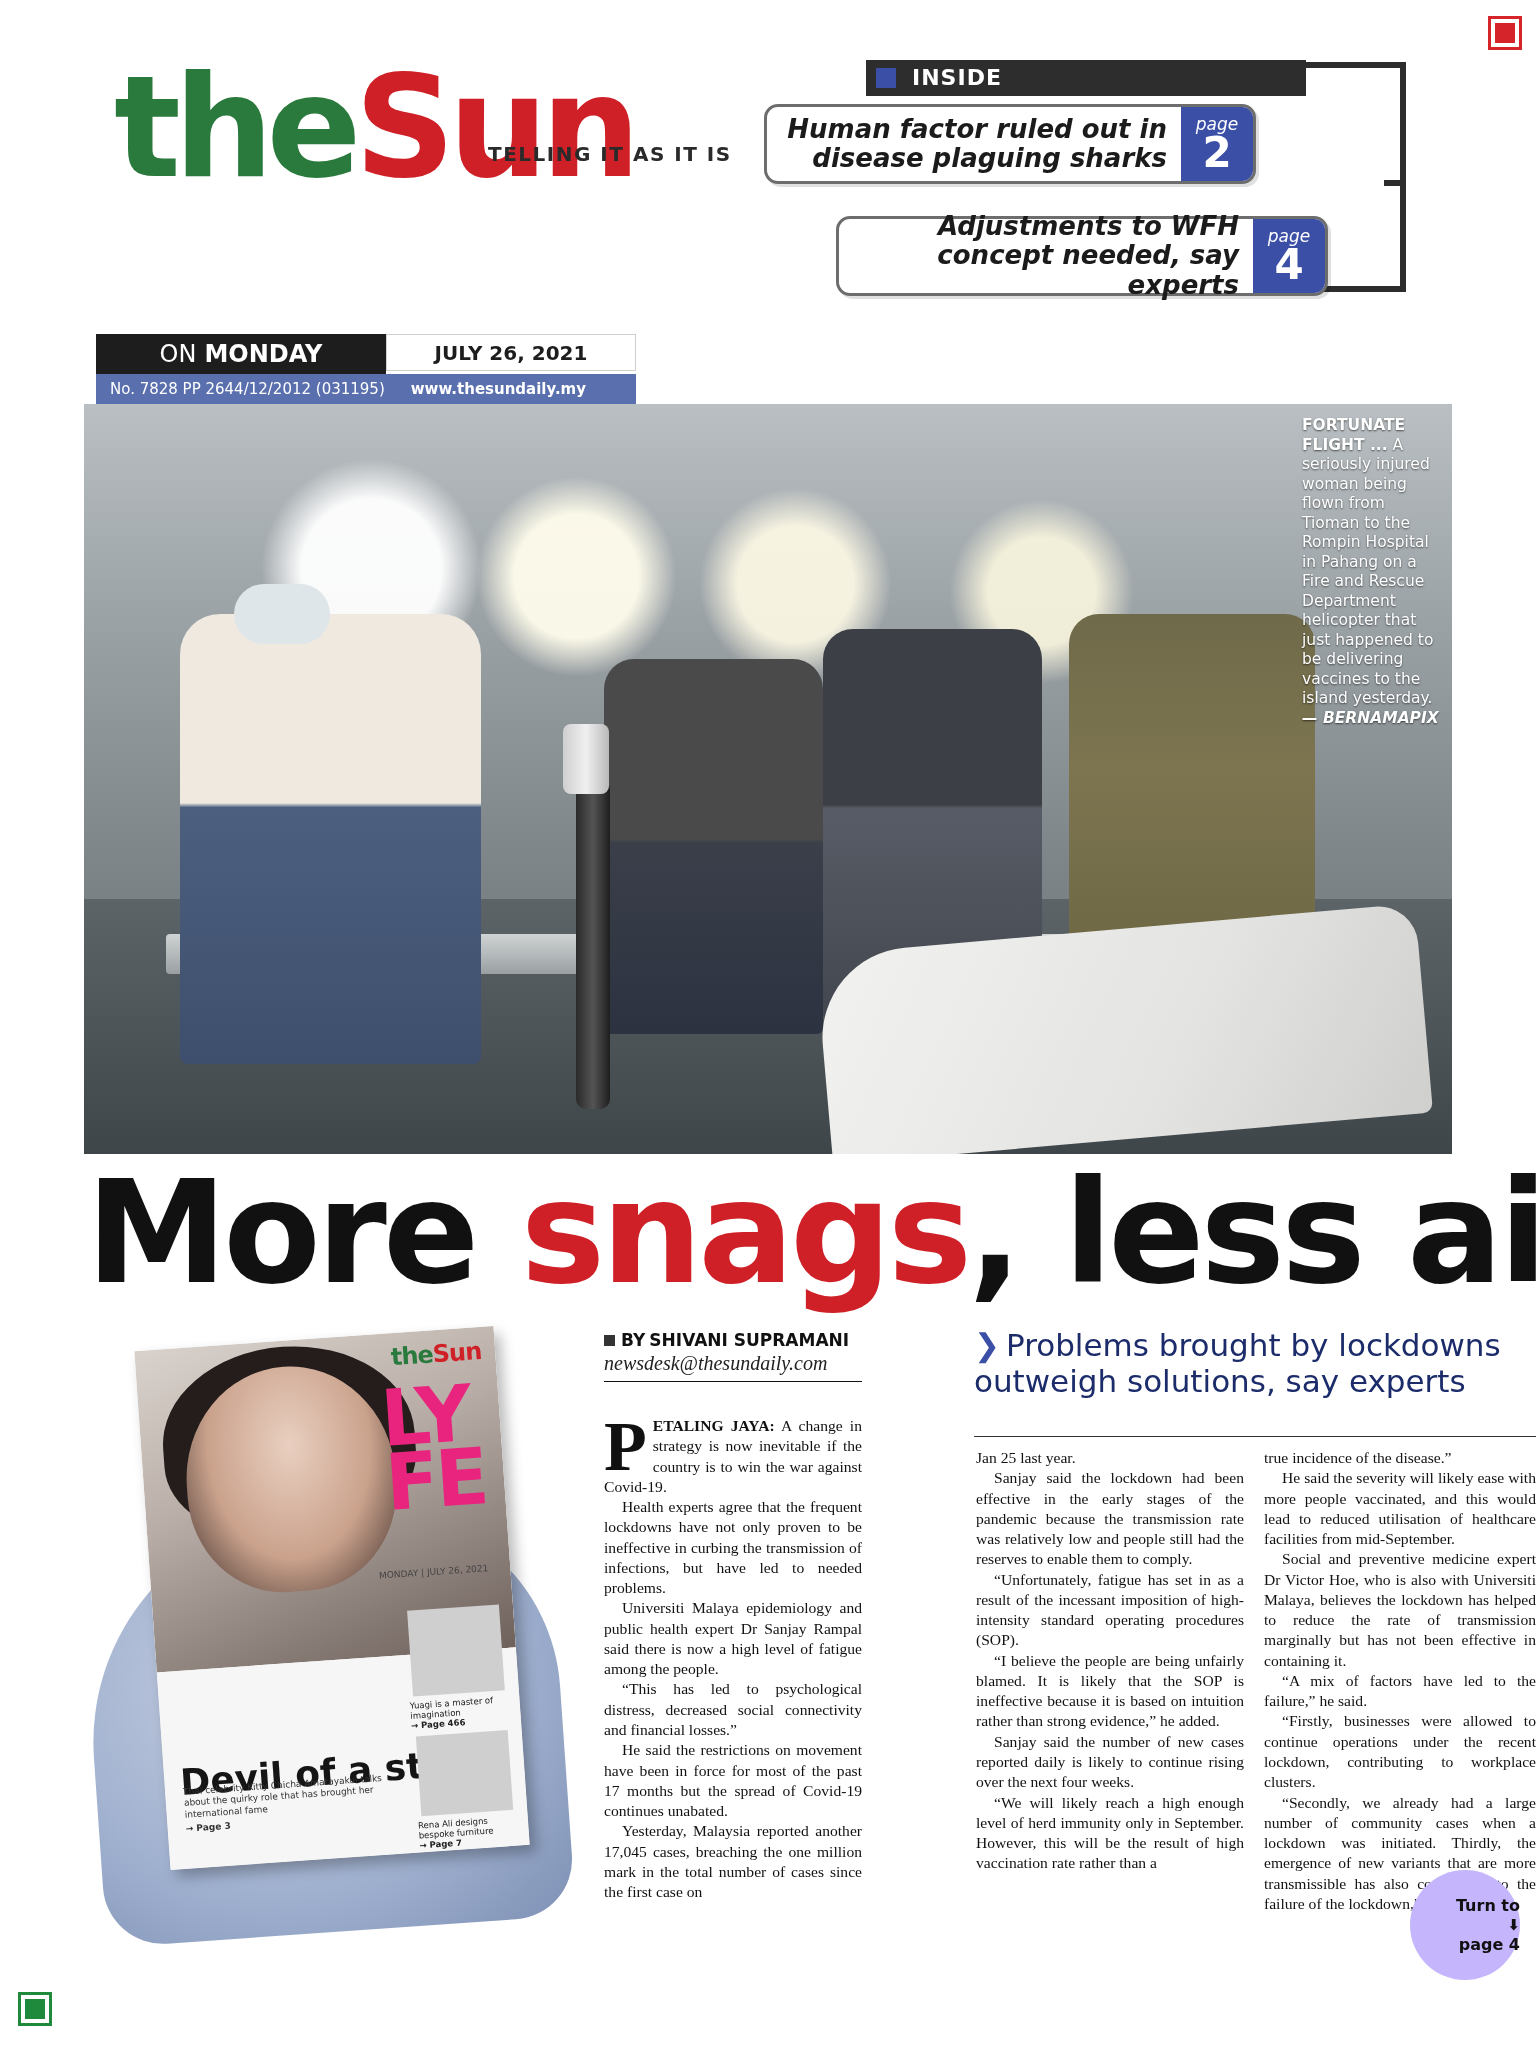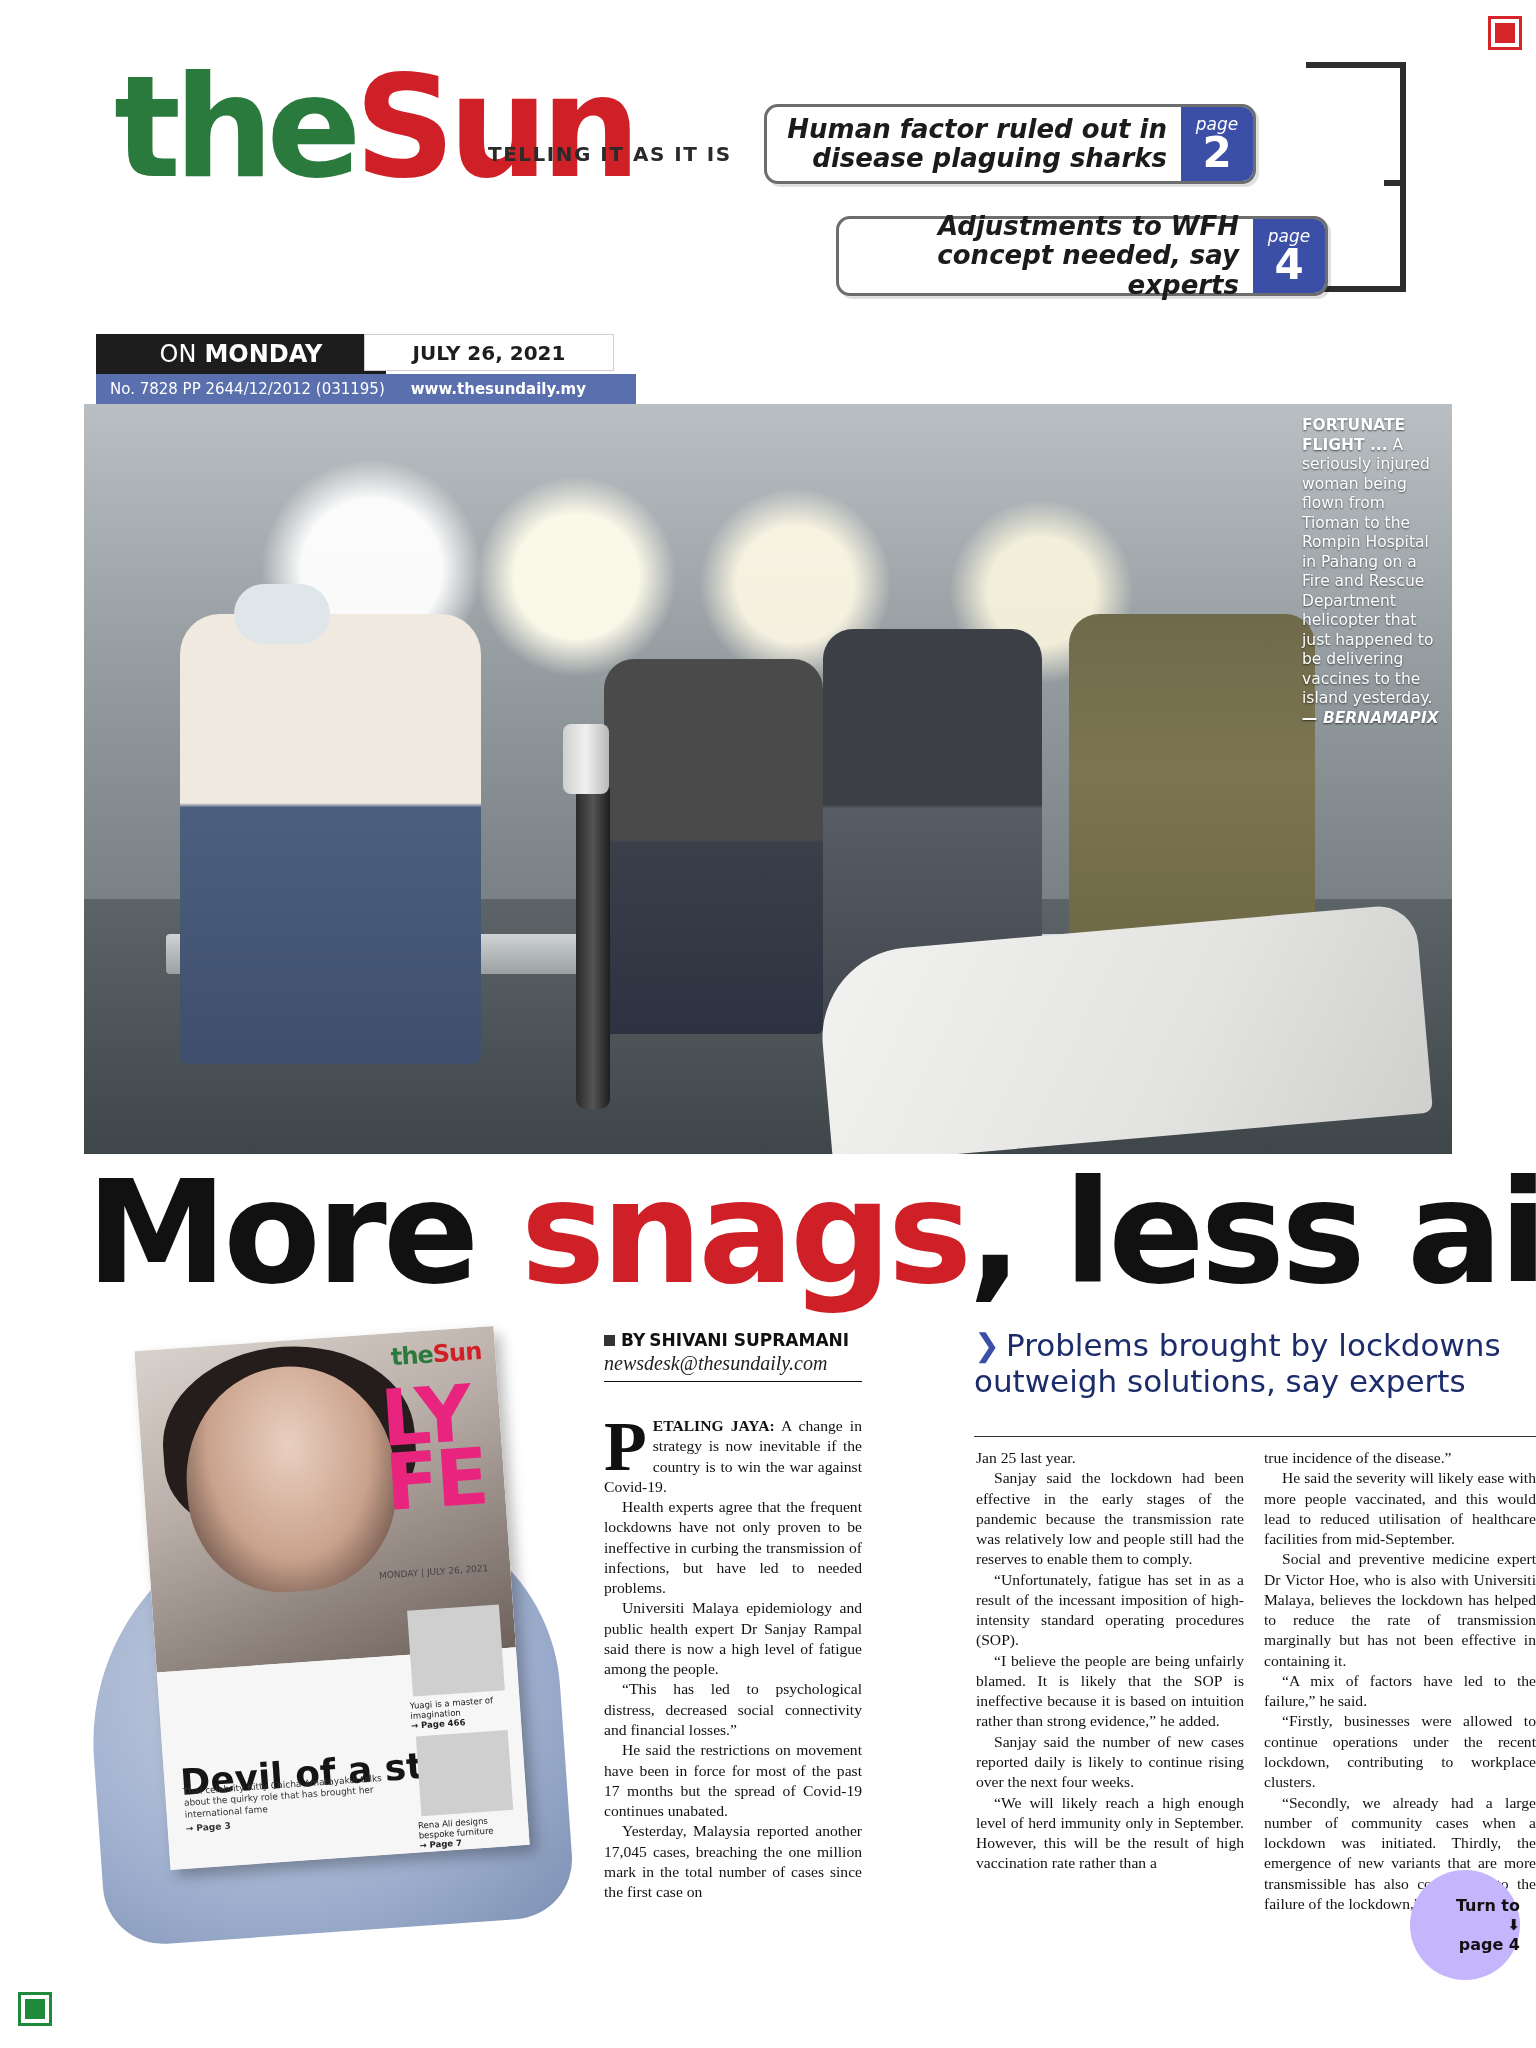--- a/index.html
+++ b/index.html
@@ -102,21 +102,21 @@
   .onmonday {
     position:absolute; left:96px; top:334px; width:290px; height:40px;
     background:#1d1d1d; color:#fff;
     font-family:"DejaVu Sans", sans-serif;
     display:flex; align-items:center; justify-content:center; gap:8px;
     font-size:24px;
   }
   .onmonday .on { font-weight:normal; }
   .onmonday .mon { font-weight:bold; }
   .datebox {
-    position:absolute; left:364px; top:334px; width:250px; height:37px;
+    position:absolute; left:386px; top:334px; width:250px; height:37px;
     background:#fff; border:1px solid #cfcfcf;
     display:flex; align-items:center; justify-content:center;
     font-family:"DejaVu Sans", sans-serif; font-weight:bold; font-size:20px; color:#1d1d1d;
   }
   .infobar {
     position:absolute; left:96px; top:374px; width:540px; height:30px;
     background:#5a6fae; color:#fff;
     font-family:"DejaVu Sans", sans-serif; font-size:15px;
     display:flex; align-items:center; gap:26px; padding-left:14px;
   }
@@ -351,20 +351,24 @@
   <div class="masthead">
     <div class="logo-wrap">
       <div class="logo">
         <span class="the">the</span><span class="sun">Sun</span>
       </div>
     </div>
     <div class="tagline">TELLING IT AS IT IS</div>
   </div>
 
   <div class="inside-bracket"></div>
+  <div class="inside-bar">
+    <div class="sq"></div>
+    <div class="label">INSIDE</div>
+  </div>
 
   <div class="teaser" id="teaser1">
     <div class="tx">Human factor ruled out in disease plaguing sharks</div>
     <div class="pg">
       <div class="w">page</div>
       <div class="n">2</div>
     </div>
   </div>
 
   <div class="teaser" id="teaser2">

